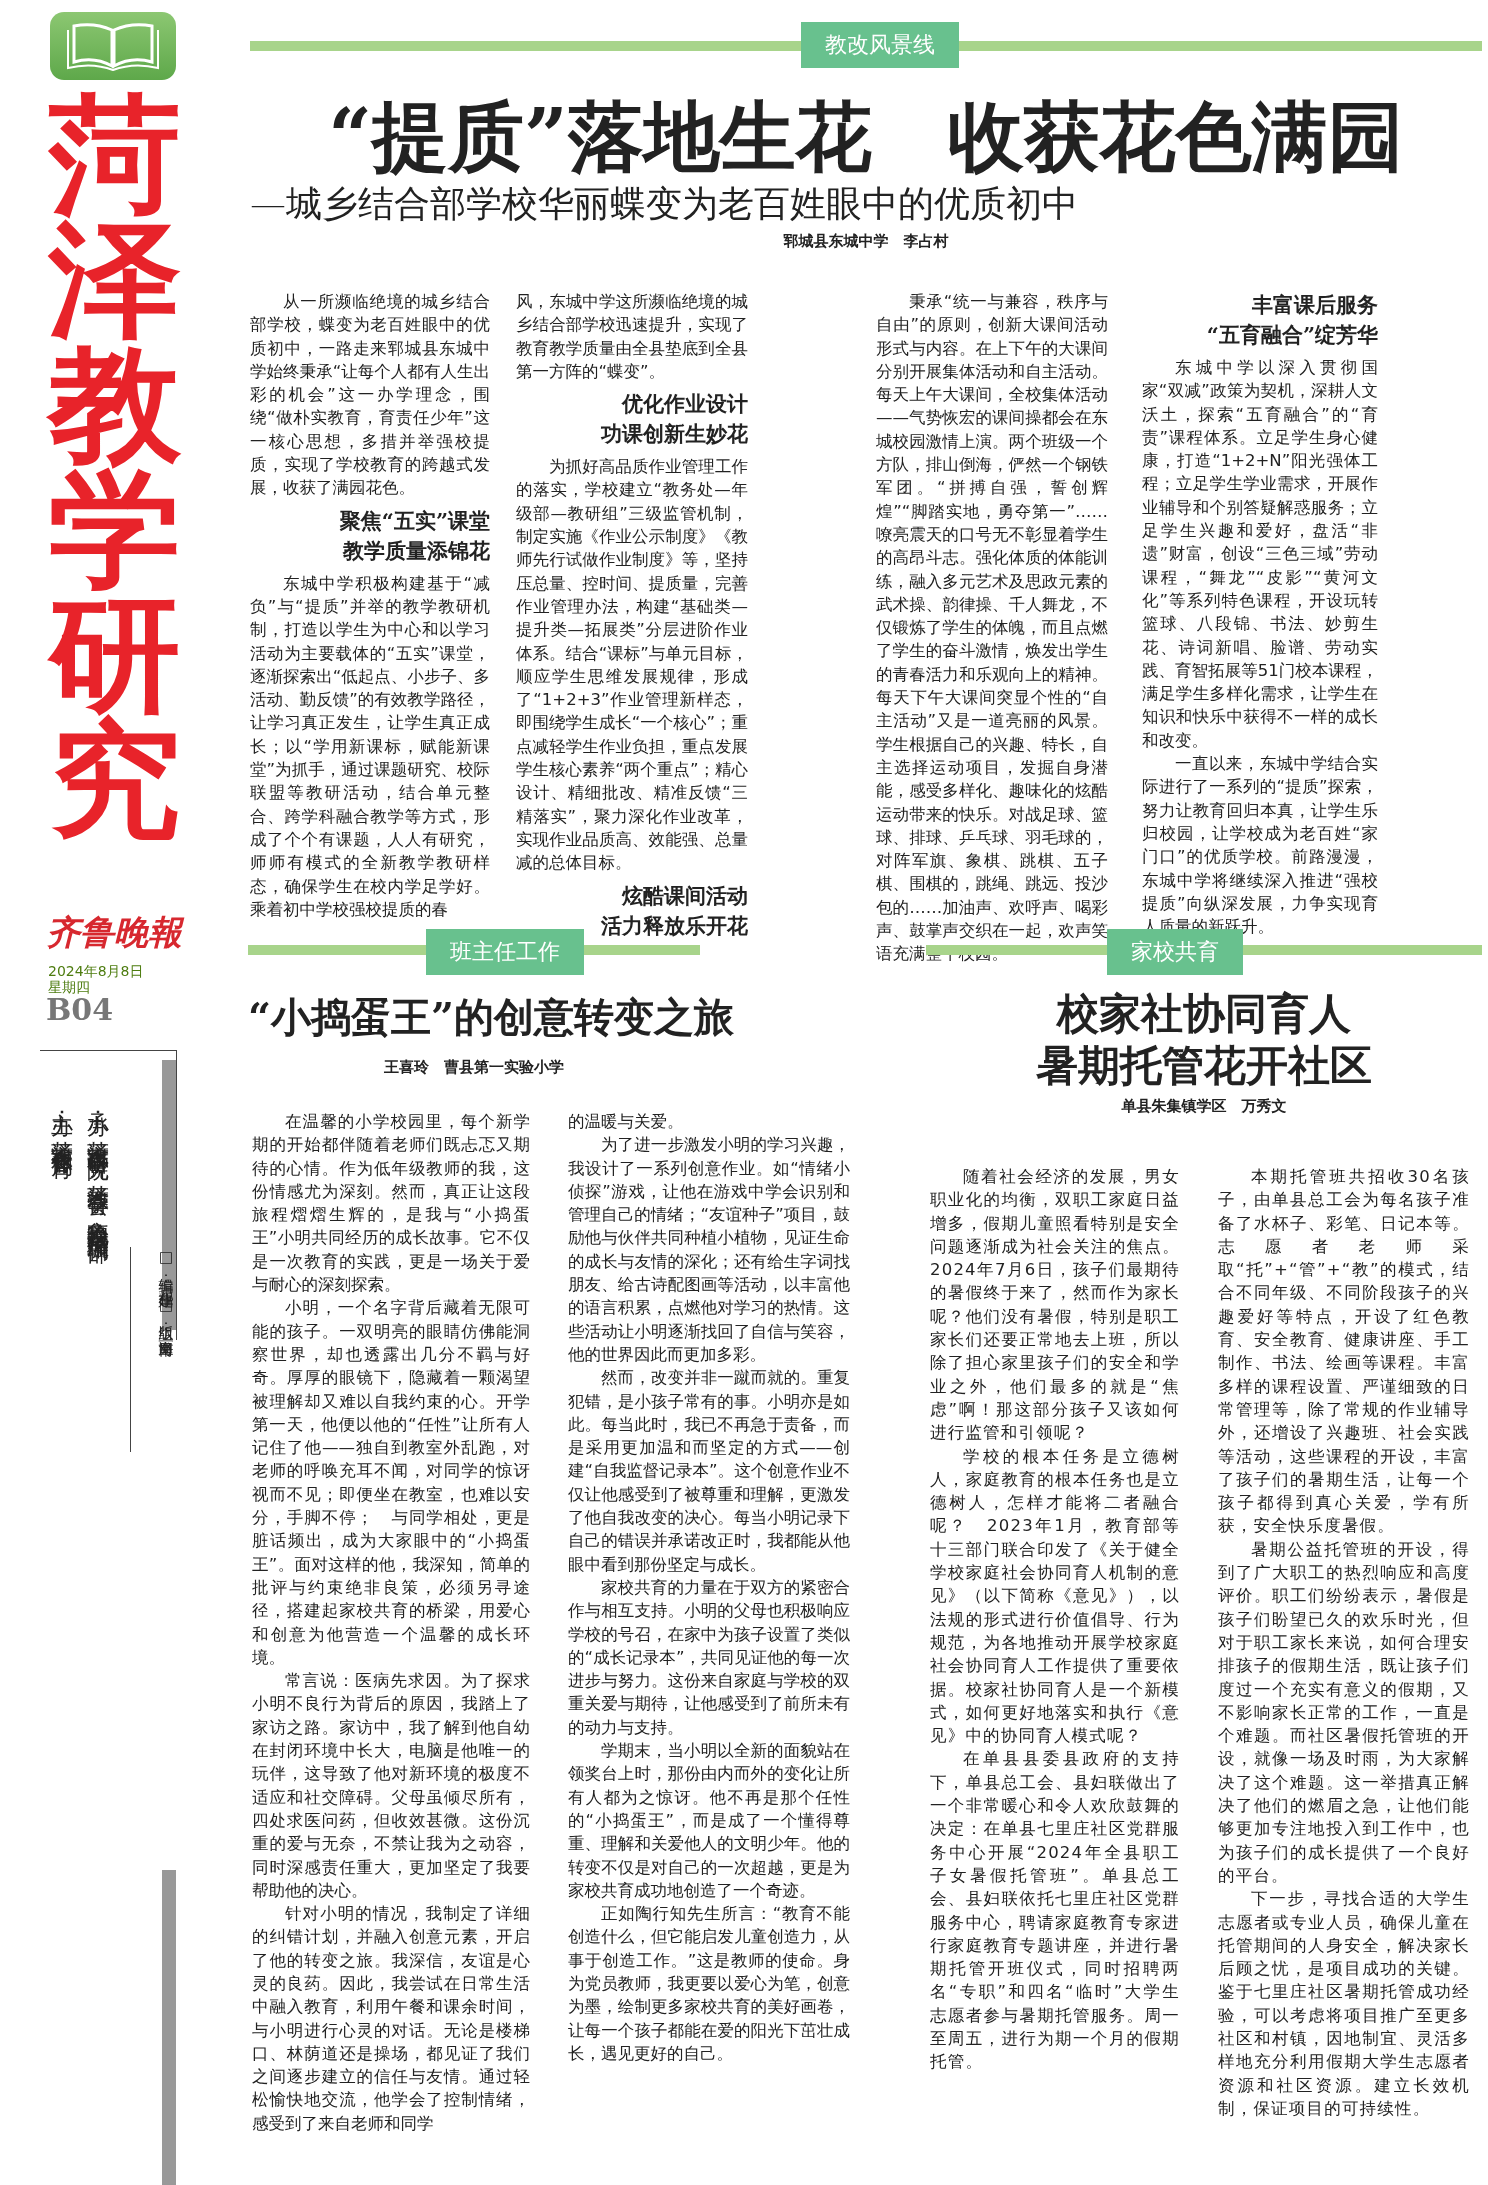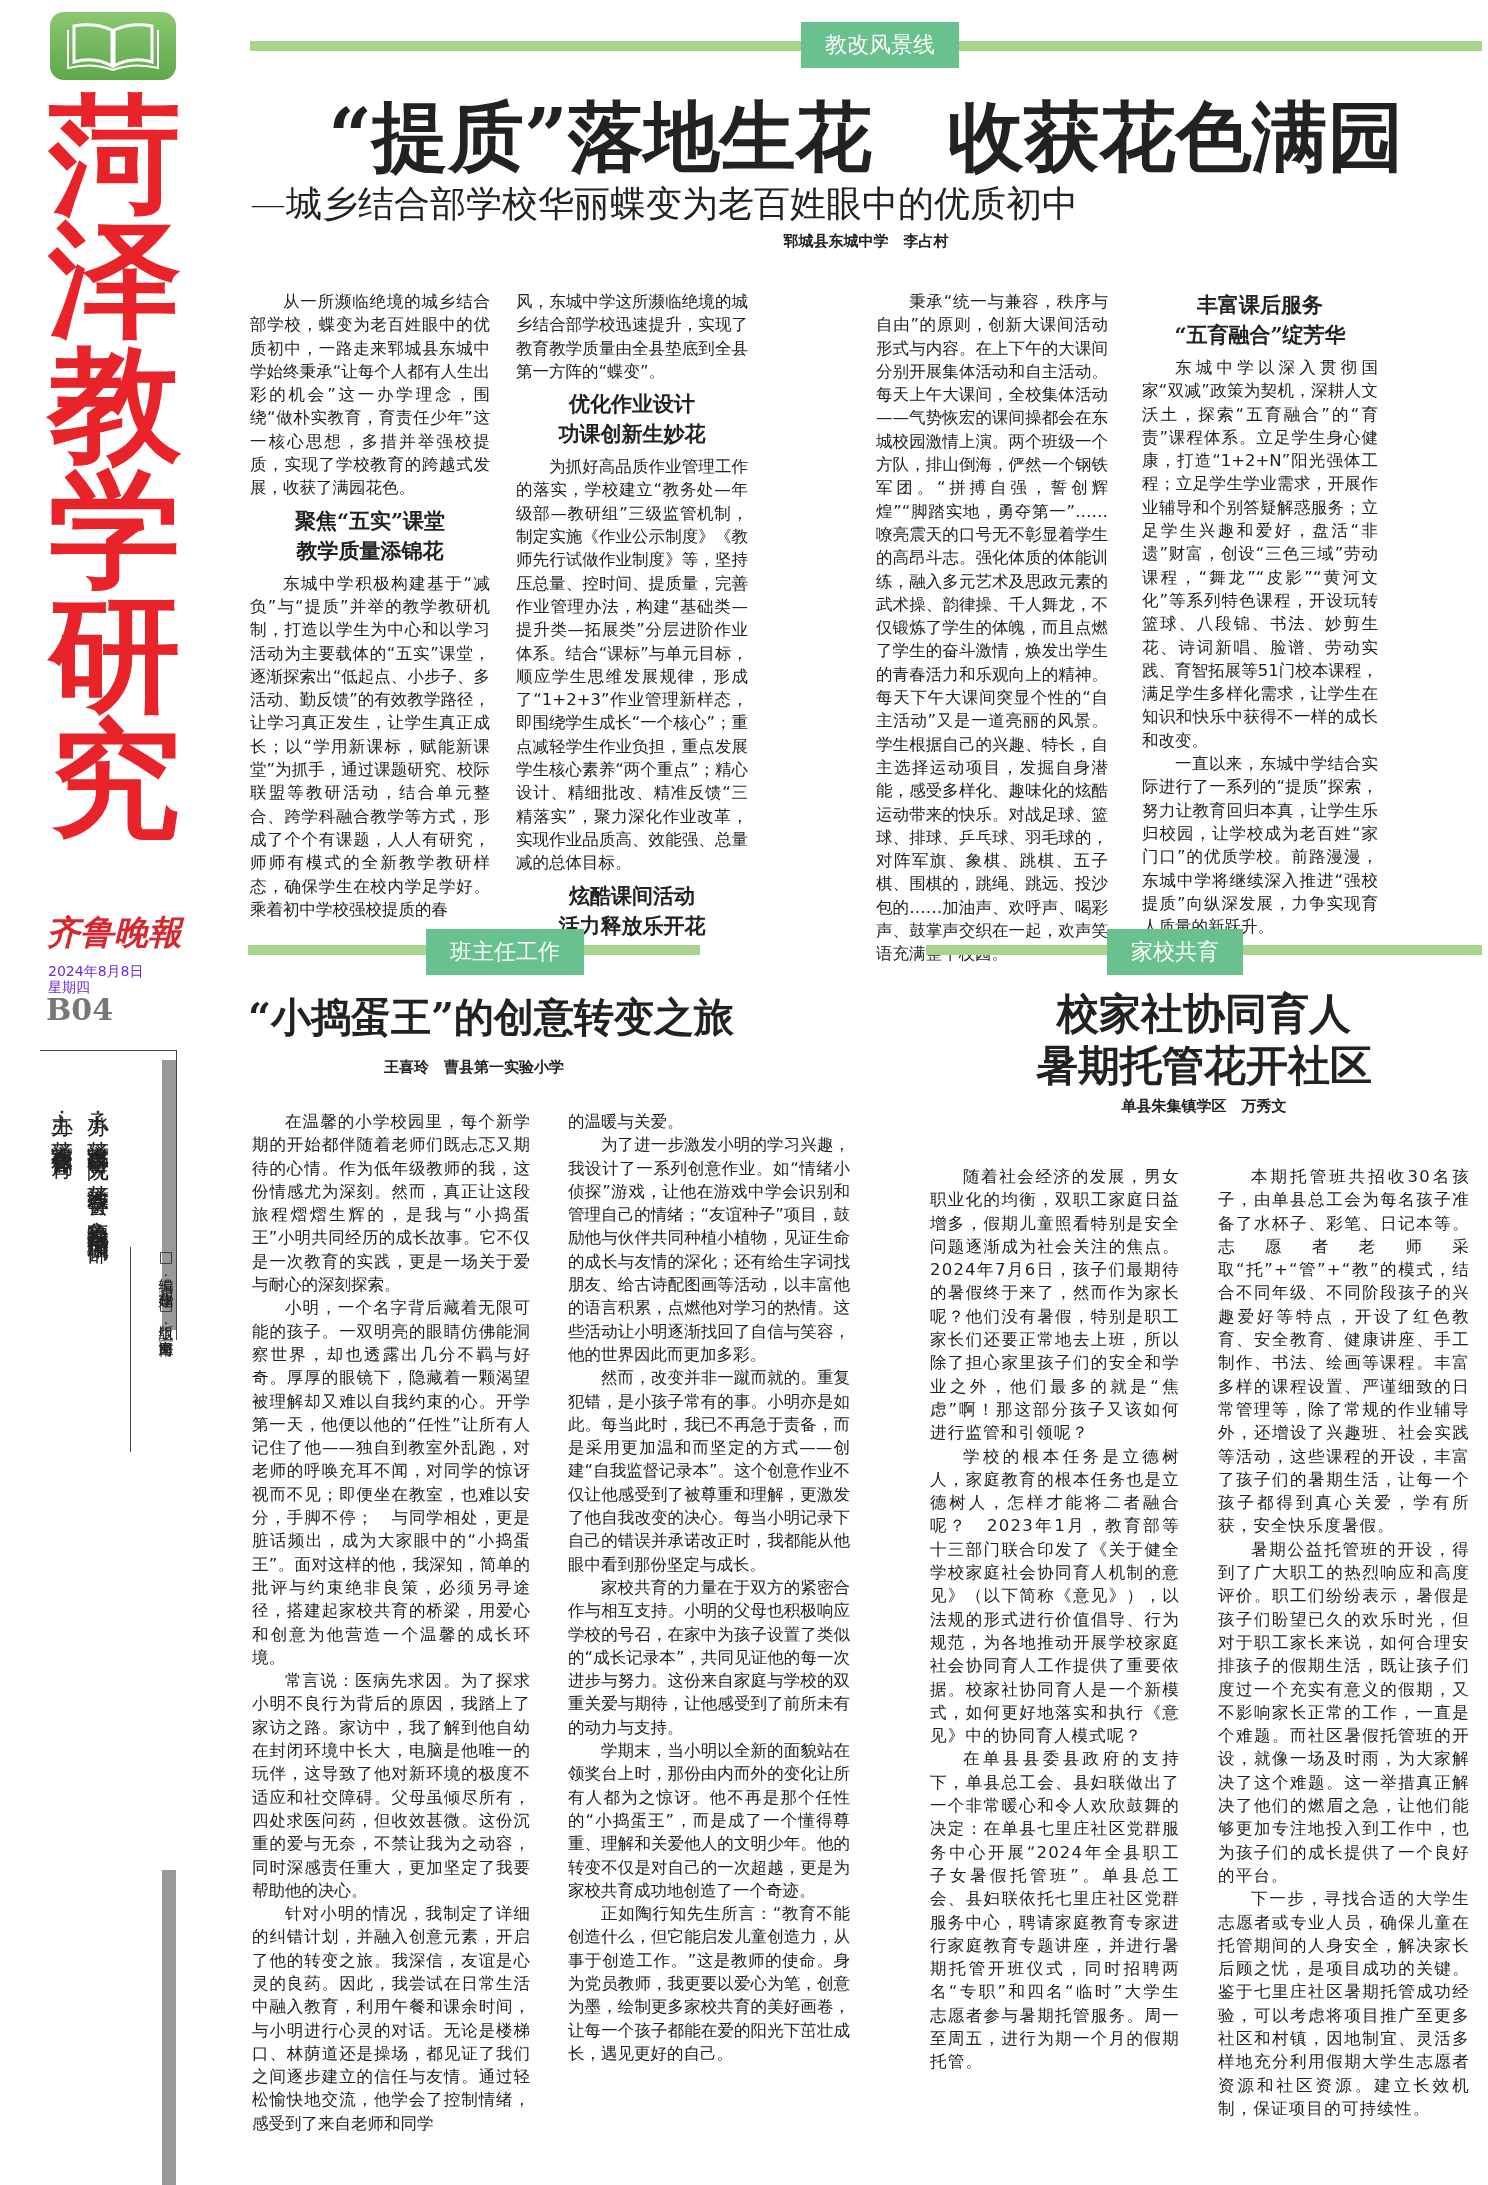--- a/index.html
+++ b/index.html
@@ -4,36 +4,36 @@
 <style>
 *{box-sizing:border-box;margin:0;padding:0}
 html,body{width:1488px;height:2185px;background:#fff;overflow:hidden}
 body{position:relative;font-family:"DejaVu Sans","Liberation Sans",sans-serif;color:#222}
 .abs{position:absolute}
 .logo-box{left:50px;top:12px;width:126px;height:68px;border-radius:14px;background:linear-gradient(#8cc772,#5ea84a)}
 .logo-box svg{width:100%;height:100%}
 .mast{left:40px;top:92px;width:150px;font-family:"DejaVu Sans",sans-serif;font-weight:bold;color:#e8232a;font-size:126px;line-height:126px;text-align:center;letter-spacing:0}
 .mast span{display:block;height:125px;transform:scaleX(1.05)}
 .paper-name{left:46px;top:912px;font-family:"DejaVu Serif",serif;color:#d7282f;font-size:34px;font-weight:bold;font-style:italic}
-.date{left:48px;top:934px;font-size:14px;color:#6d28d9;line-height:16px}
+.date{left:48px;top:934px;font-size:14px;color:#4d7c0f;line-height:16px}
 .pageno{left:46px;top:972px;font-family:"DejaVu Serif",serif;font-weight:bold;font-size:30px;color:#777}
 .rule{left:40px;top:982px;width:136px;border-top:1px solid #444}
 .vbar{left:162px;top:992px;width:14px;height:295px;background:#999}
 .vbar3{left:162px;top:1870px;width:14px;height:30px;background:#999}
 .vline{left:176px;top:982px;height:320px;border-left:1px solid #444}
 .vtext{writing-mode:vertical-rl;font-size:22px;line-height:24px;letter-spacing:2px;color:#222}
 .vsmall{writing-mode:vertical-rl;font-size:15px;line-height:16px;color:#222}
 .section-bar{height:10px;background:#a8d48b}
 .section-tag{background:#68c18e;color:#fff;font-size:22px;padding:6px 24px;line-height:34px}
 .headline{font-family:"DejaVu Serif","Liberation Serif",serif;font-weight:bold;color:#222;text-align:center;white-space:nowrap}
 .subhead{font-weight:300;color:#222;text-align:left;white-space:nowrap}
 .byline{font-family:"DejaVu Serif",serif;font-weight:bold;font-size:15px;color:#222;text-align:center}
 .col{font-size:16.5px;line-height:23.3px;color:#222;text-align:justify}
 .col p{text-indent:2em}
-.col h3{font-family:"DejaVu Serif",serif;font-weight:bold;font-size:21px;line-height:30px;text-align:center;margin:6px 0 6px}
+.col h3{font-family:"DejaVu Serif",serif;font-weight:bold;font-size:21px;line-height:30px;text-align:right;margin:6px 0 6px}
 </style>
 </head>
 <body>
 
 <div class="abs logo-box">
   <svg viewBox="0 0 126 68">
     <path d="M24 14 L24 50 Q44 44 62 54 L62 18 Q44 10 24 14Z" fill="none" stroke="#fff" stroke-width="3"></path>
     <path d="M102 14 L102 50 Q82 44 64 54 L64 18 Q82 10 102 14Z" fill="none" stroke="#fff" stroke-width="3"></path>
     <path d="M18 18 L18 56 Q42 50 63 58 Q84 50 108 56 L108 18" fill="none" stroke="#fff" stroke-width="2"></path>
   </svg>

